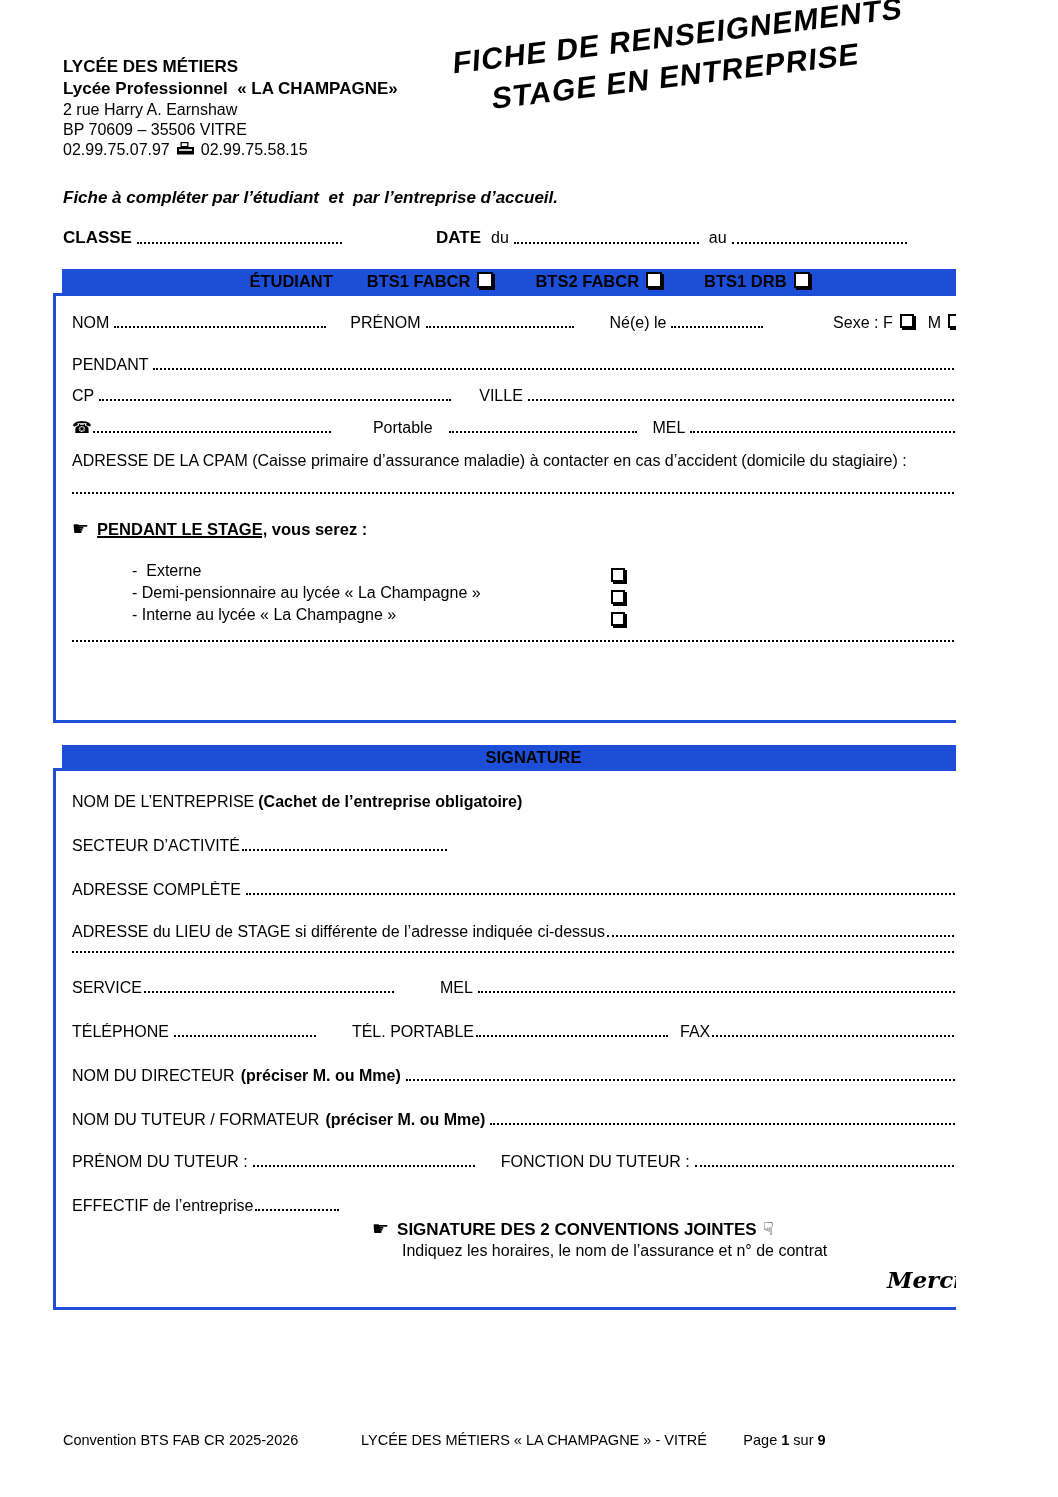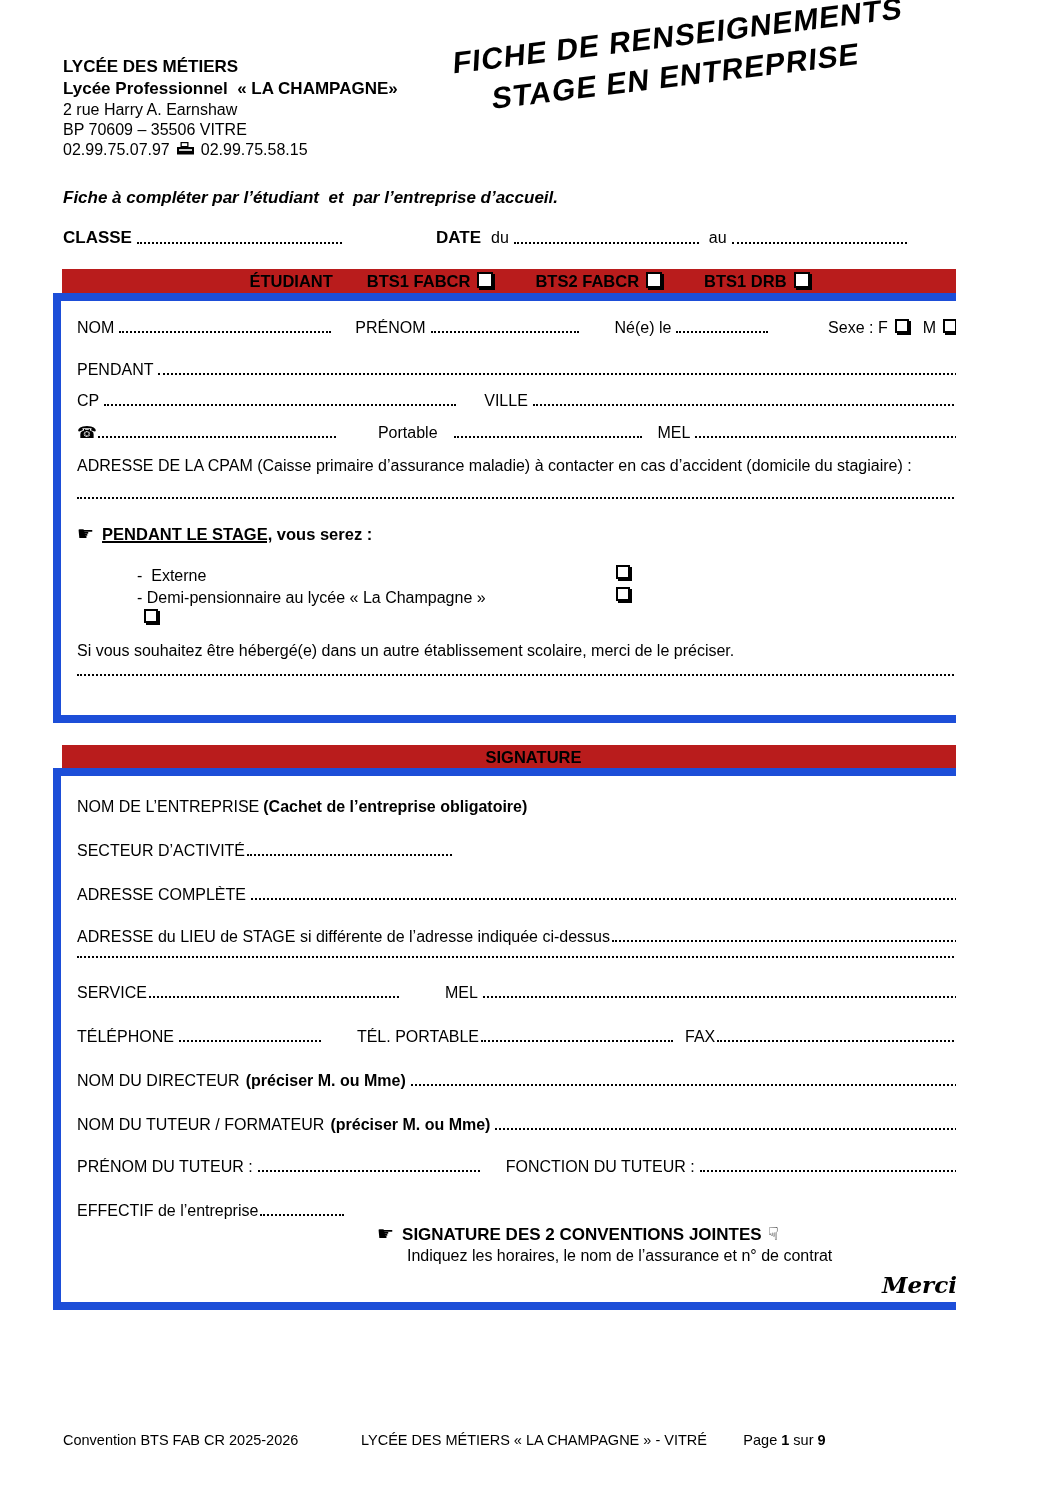--- a/index.html
+++ b/index.html
@@ -28,34 +28,34 @@
     display:inline-block; width:10px; height:10px; border:2px solid #000;
     box-shadow:2px 2px 0 #000; margin:0 8px 0 7px; vertical-align:-1px; background:#fff;
   }
   .hand { font-size:19px; margin-right:8px; }
 
   
   .classe-row { position:absolute; left:63px; top:228px; width:942px; }
 
   
   .bar {
-    position:absolute; left:62px; width:943px; background:#b91c1c;
+    position:absolute; left:62px; width:943px; background:#1d4ed8;
     font-weight:bold; font-size:16.5px; padding:3px 0 2px 0;
   }
   .bar-inner { display:flex; justify-content:center; align-items:center; gap:34px; }
   .box {
-    position:absolute; left:53px; width:954px; border:8px solid #1d4ed8;
+    position:absolute; left:53px; width:954px; border:3px solid #1d4ed8;
     box-sizing:border-box; padding:14px 16px 0 16px;
   }
   .student-bar { top:269px; }
   .student-box { top:293px; height:430px; }
   .ent-bar { top:745px; text-align:center; }
   .ent-box { top:768px; height:542px; }
 
-  .opt { display:flex; align-items:flex-start; margin-left:60px; line-height:22px;gap:27px; }
+  .opt { display:flex; align-items:flex-end; margin-left:60px; line-height:22px;gap:27px; }
   .opt .lbl { width:445px; }
 
   .pendant-title { text-decoration:underline; text-decoration-thickness:2px; }
 
   .sig-block { margin-top:2px; padding-left:300px; }
   .sig-line { font-weight:bold; font-size:17px; display:flex; align-items:baseline; }
   .sig-note { margin-left:30px; margin-top:2px; font-size:16px; }
   .merci {
     text-align:right; margin-right:18px; margin-top:6px;
     font-family:"DejaVu Serif","Liberation Serif",serif;
@@ -166,24 +166,24 @@
 
     <div class="opt" style="margin-top:20px">
       <span class="lbl">- &nbsp;Externe</span>
       <span class="chk"></span>
     </div>
     <div class="opt">
       <span class="lbl">- Demi-pensionnaire au lycée « La Champagne »</span>
       <span class="chk"></span>
     </div>
     <div class="opt">
-      <span class="chk"></span>
-    </div>
-
-    <div style="margin-top:19px">Si vous souhaitez être hébergé(e) dans un autre établissement scolaire, merci de le préciser.</div>
+      <span class="lbl">- Interne au lycée « La Champagne »</span>
+      <span class="chk"></span>
+    </div>
+
     <div class="row" style="margin-top:14px">
       <span class="lead fill" style="margin-left:0"></span>
     </div>
   </div>
 
   <div class="bar ent-bar">
     <span>SIGNATURE</span>
   </div>
 
   <div class="box ent-box">

